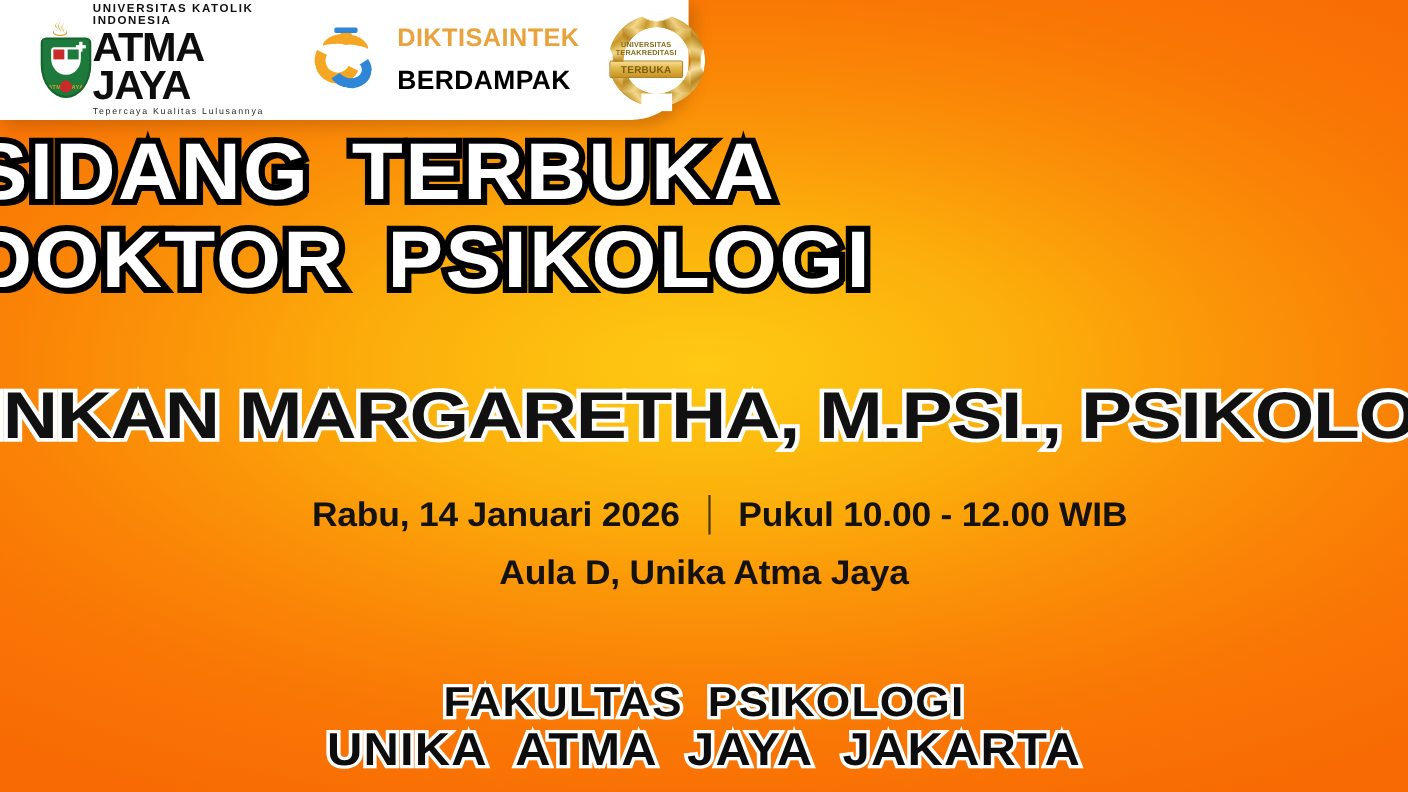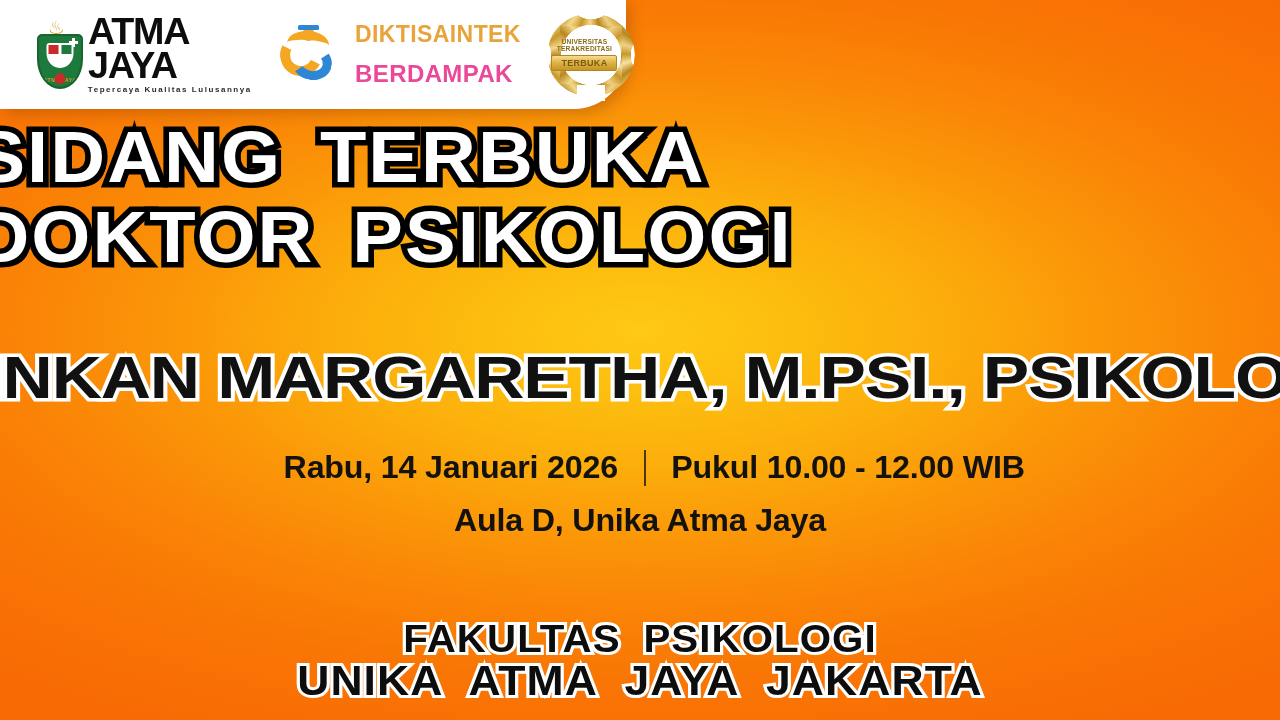--- a/index.html
+++ b/index.html
@@ -105,21 +105,21 @@
     font-size:10.5px; font-weight:bold; letter-spacing:1.45px;
     color:#111111; margin-bottom:2px;
   }
   .aj-main {
     font-size:37px; font-weight:bold; letter-spacing:-1.2px;
     color:#0D0D0D; line-height:.92;
     transform:scaleX(1.02); transform-origin:left center;
   }
   .aj-tag {
     font-size:8px; letter-spacing:1.55px; color:#2B2B2B;
-    margin-top:3px; font-weight:700;
+    margin-top:3px; font-weight:400;
   }
 
   
   .logo-dikti {
     display:flex; align-items:center;
     margin-left:24px; gap:20px;
   }
   .dk-mark { position:relative; width:56px; height:58px; }
   .dk-swoosh-o {
     position:absolute; left:1px; top:9px;
@@ -156,21 +156,21 @@
     width:21px; height:5px;
     background:#2E86D6; border-radius:1.5px;
   }
   .dk-words { display:flex; flex-direction:column; line-height:1.02; }
   .dk-l1 {
     font-size:23px; font-weight:bold; letter-spacing:.4px;
     color:#E8A33D;
   }
   .dk-l2 {
     font-size:24px; font-weight:bold; letter-spacing:.4px;
-    color:#ec4899;
+    color:#000000;
     margin-top:16px;
   }
 
   
   .logo-seal {
     position:relative;
     margin-left:22px;
     width:96px; height:88px;
     display:flex; align-items:center; justify-content:center;
   }
@@ -297,20 +297,21 @@
       <div class="aj-shield">
         <div class="aj-flame">♨</div>
         <div class="aj-shieldbody">
           <div class="aj-inner"></div>
           <div class="aj-cross"></div>
           <div class="aj-heart"></div>
           <div class="aj-band">ATMA JAYA</div>
         </div>
       </div>
       <div class="aj-words">
+        <div class="aj-top">UNIVERSITAS KATOLIK INDONESIA</div>
         <div class="aj-main">ATMA JAYA</div>
         <div class="aj-tag">Tepercaya Kualitas Lulusannya</div>
       </div>
     </div>
 
     <div class="logo-dikti">
       <div class="dk-mark">
         <div class="dk-swoosh-o"></div>
         <div class="dk-swoosh-b"></div>
         <div class="dk-arm"></div>

